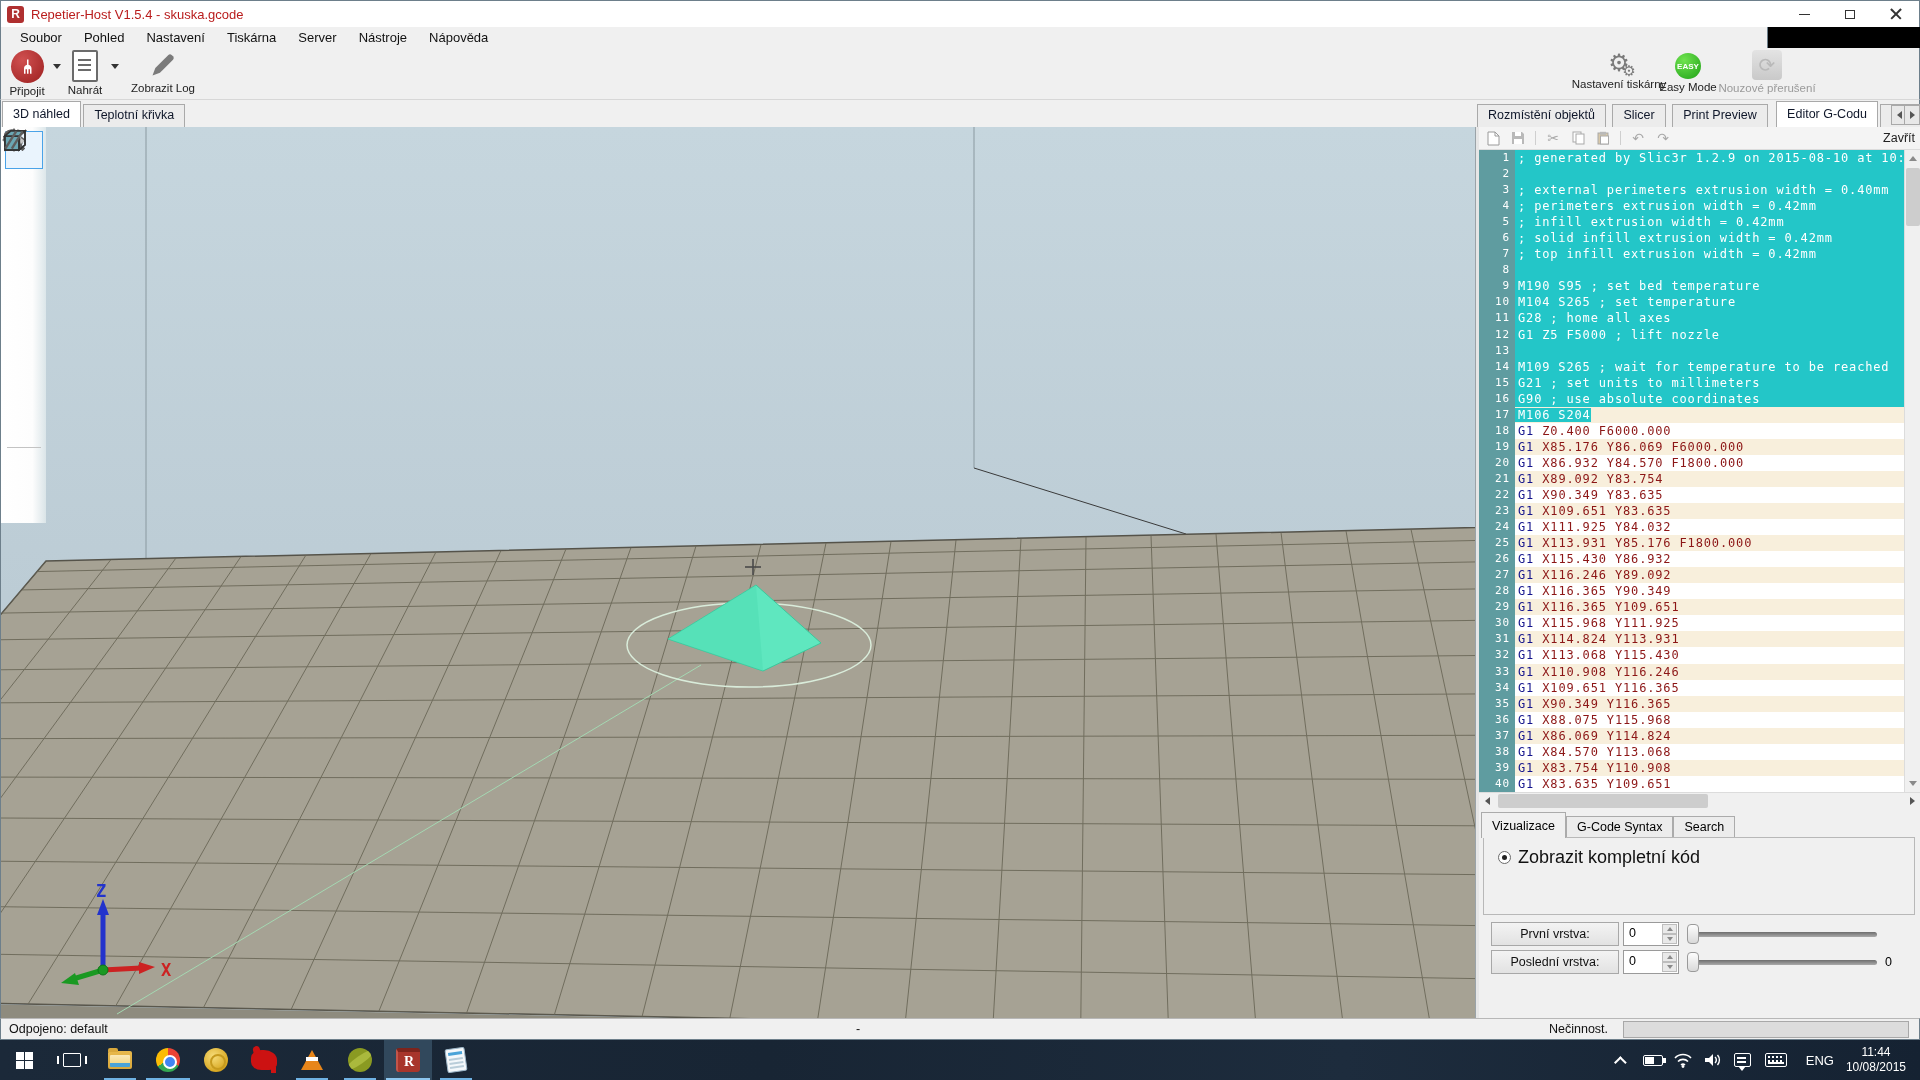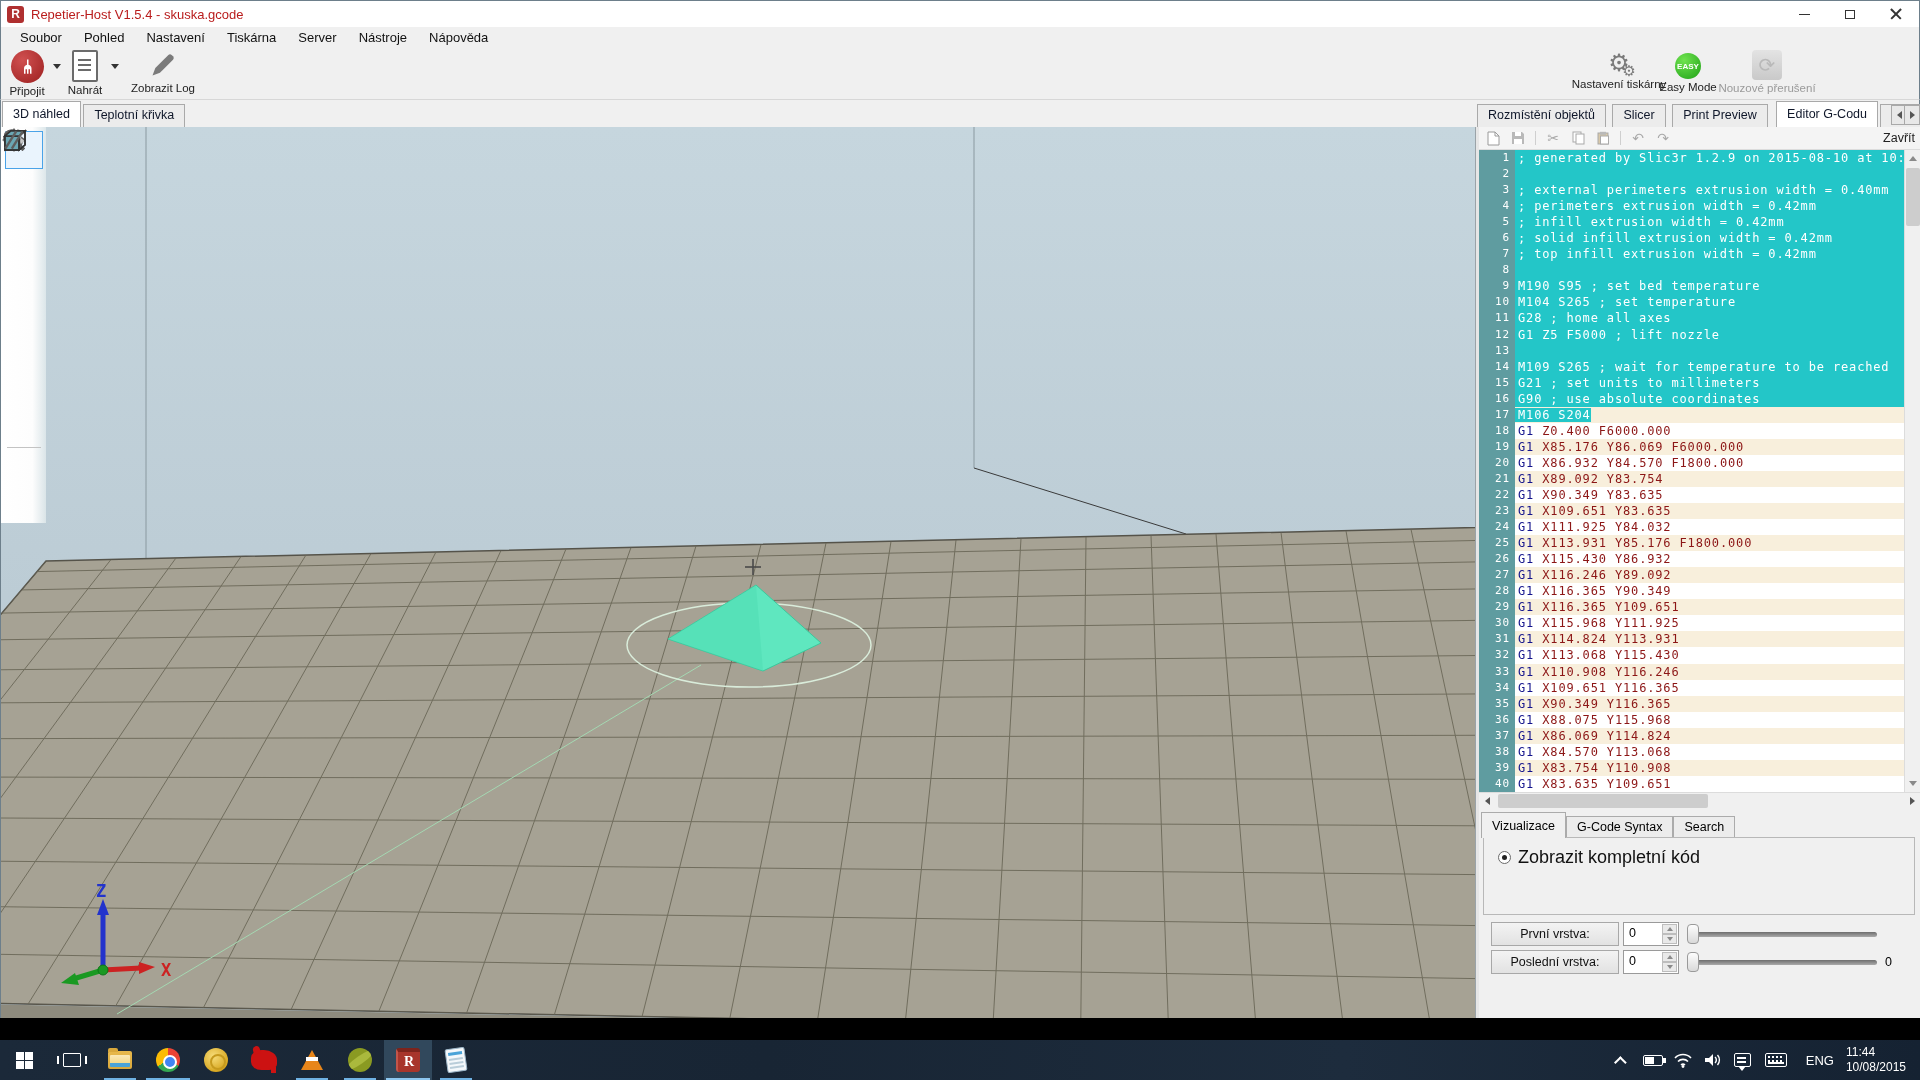--- a/index.html
+++ b/index.html
@@ -14,21 +14,21 @@
     color:#fff; font-weight:bold; font-size:12px; display:flex; align-items:center; justify-content:center; }
   .title-text { font-size:13px; color:#b91c1c; }
   .win-btns { margin-left:auto; display:flex; height:100%; }
   .win-btn { width:46px; height:100%; display:flex; align-items:center; justify-content:center; }
   .glyph-min { width:11px; height:1px; background:#333; }
   .glyph-max { width:10px; height:9px; border:1px solid #333; }
   .glyph-close { position:relative; width:12px; height:12px; }
   .glyph-close::before,.glyph-close::after { content:""; position:absolute; left:-1px; top:5px; width:14px; height:1.6px; background:#333; }
   .glyph-close::before { transform:rotate(45deg);} .glyph-close::after { transform:rotate(-45deg);}
 
-  .menubar { position:absolute; left:0; top:27px; width:1920px; height:21px; background:#f0f0f0;
+  .menubar { position:absolute; left:0; top:27px; width:1768px; height:21px; background:#f0f0f0;
     border-left:1px solid #6d7f8b; border-right:1px solid #6d7f8b; display:flex; align-items:center; padding-left:8px; }
   .menu-item { font-size:13px; color:#111; padding:2px 11px; }
 
   .toolbar { position:absolute; left:0; top:48px; width:1920px; height:52px; background:#f0f0f0;
     border-left:1px solid #6d7f8b; border-right:1px solid #6d7f8b; border-bottom:1px solid #d7d7d7; }
   .tb-btn { position:absolute; top:2px; height:48px; display:flex; flex-direction:column; align-items:center; justify-content:flex-start; }
   .tb-label { font-size:11.5px; color:#222; margin-top:2px; white-space:nowrap; }
   .tb-label.dis { color:#9a9a9a; }
   .drop-arrow { position:absolute; top:16px; width:0; height:0; border-left:4px solid transparent; border-right:4px solid transparent; border-top:5px solid #333; }
   .ico-plug { width:33px; height:33px; border-radius:50%; background:radial-gradient(circle at 35% 30%, #d05050, #9c1f1f); display:flex; align-items:center; justify-content:center; }
@@ -161,21 +161,21 @@
   .batt::after { content:""; position:absolute; right:-4px; top:2px; width:2.5px; height:5px; background:#fff; }
   .batt i { position:absolute; left:1px; top:1px; bottom:1px; width:9px; background:#fff; }
   .kbd { width:22px; height:14px; border:1.5px solid #fff; border-radius:2px; position:relative; }
   .kbd::after { content:""; position:absolute; left:2px; bottom:2px; right:2px; height:2px; background:#fff; }
   .kbd::before { content:""; position:absolute; left:2px; top:2px; width:2px; height:2px; background:#fff;
     box-shadow:4px 0 0 #fff, 8px 0 0 #fff, 12px 0 0 #fff, 0 4px 0 #fff, 4px 4px 0 #fff, 8px 4px 0 #fff, 12px 4px 0 #fff; }
   .chatb { width:17px; height:14px; border:1.5px solid #fff; border-radius:2px; position:relative; }
   .chatb::after { content:""; position:absolute; left:3px; bottom:-5px; width:0; height:0; border-left:4px solid transparent; border-right:4px solid transparent; border-top:5px solid #fff; }
   .chatb::before { content:""; position:absolute; left:2px; top:3px; width:9px; height:1.5px; background:#fff; box-shadow:0 4px 0 #fff; }
   .lang { font-size:13px; padding:0 12px; }
-  .clock { font-size:12px; line-height:15px; padding-right:14px; }
+  .clock { font-size:12px; text-align:center; line-height:15px; padding-right:14px; }
 </style>
 </head>
 <body>
 
 <div class="app">
 
   <div class="titlebar">
     <div class="app-ico">R</div>
     <div class="title-text">Repetier-Host V1.5.4 - skuska.gcode</div>
     <div class="win-btns">
@@ -688,20 +688,26 @@
         <div class="slider">
             <div class="track"></div>
             <div class="thumb"></div>
           </div>
         <div class="slider-end">0</div>
       </div>
 
     </div>
   </div>
 
+  <div class="statusbar">
+    <div class="sb-left">Odpojeno: default</div>
+    <div class="sb-dash">-</div>
+    <div class="sb-right">Nečinnost.</div>
+    <div class="sb-progress"></div>
+  </div>
 
   <div class="taskbar">
     <div class="tb-slot">
         <div class="start-ico">
           <i></i>
           <i></i>
           <i></i>
           <i></i>
         </div>
       </div>

